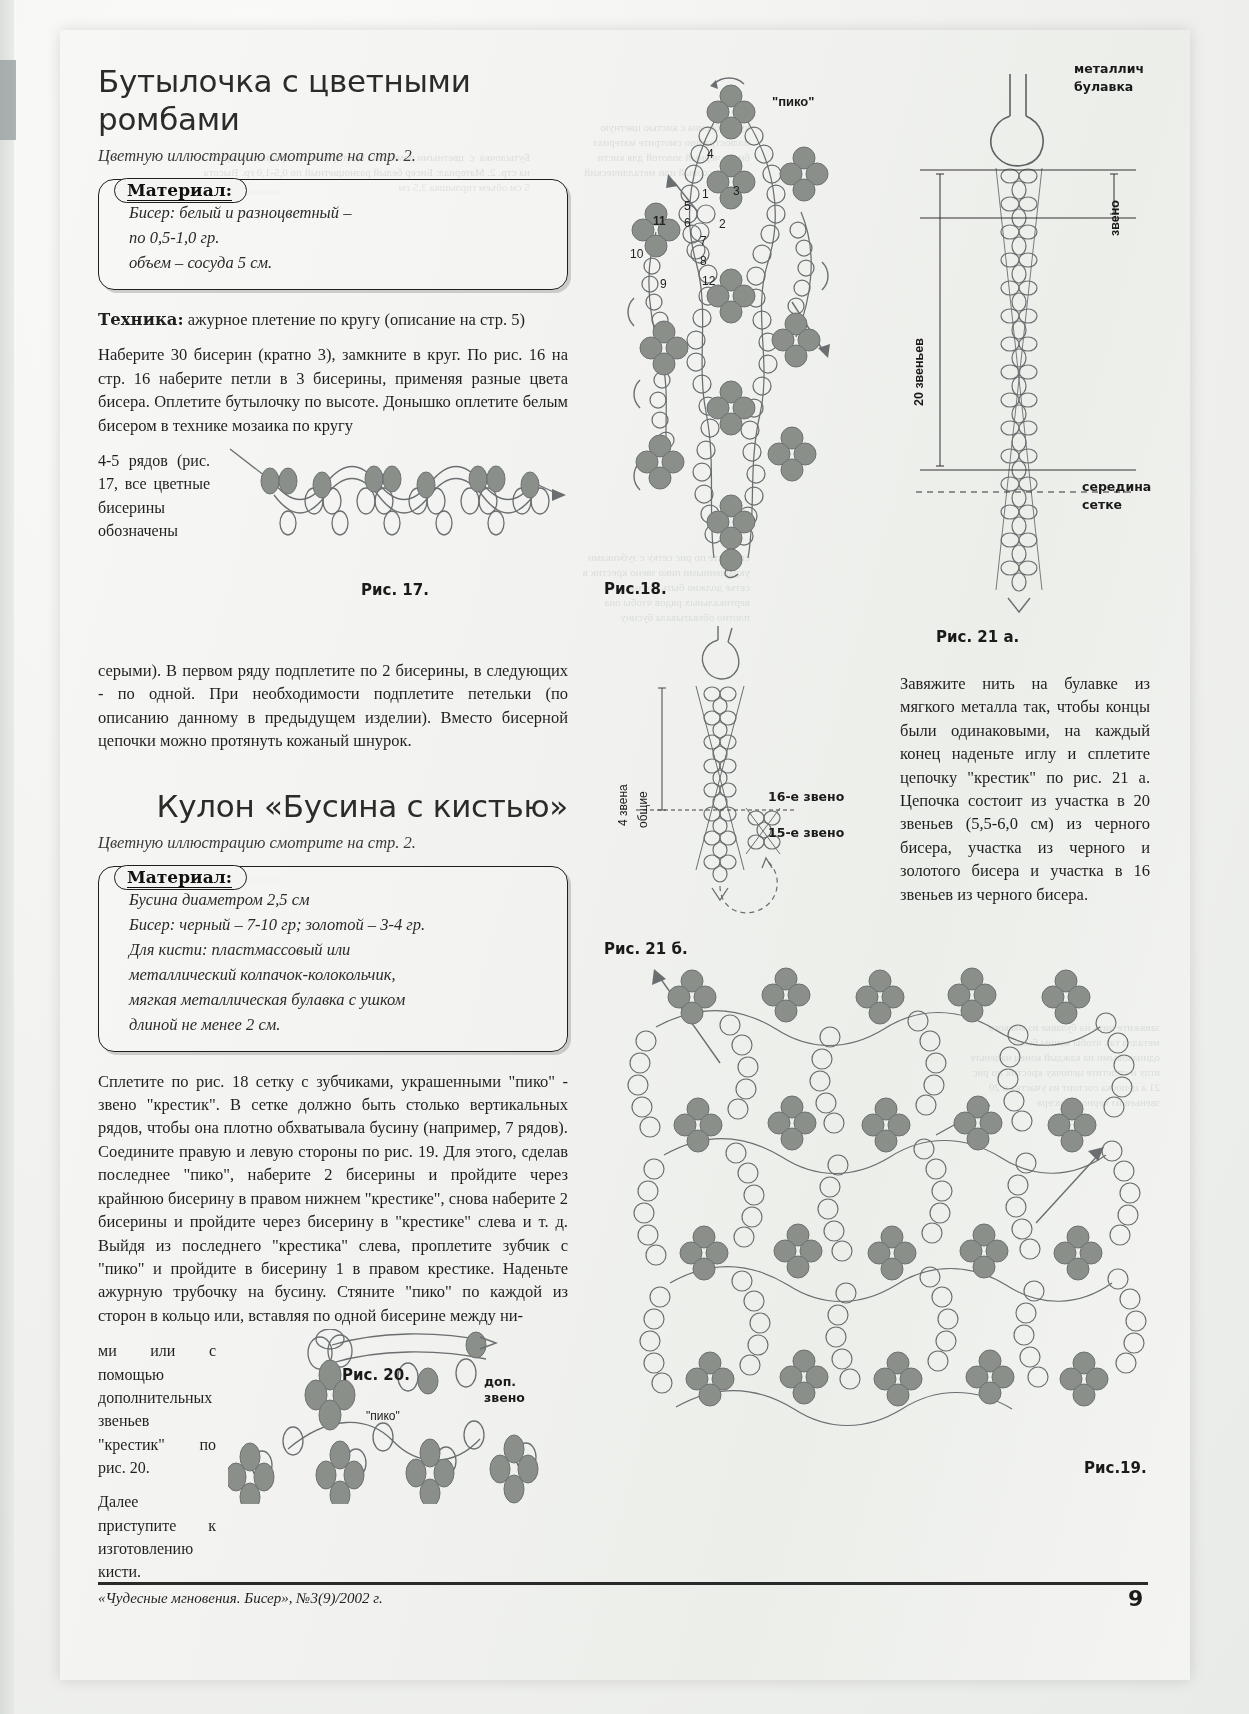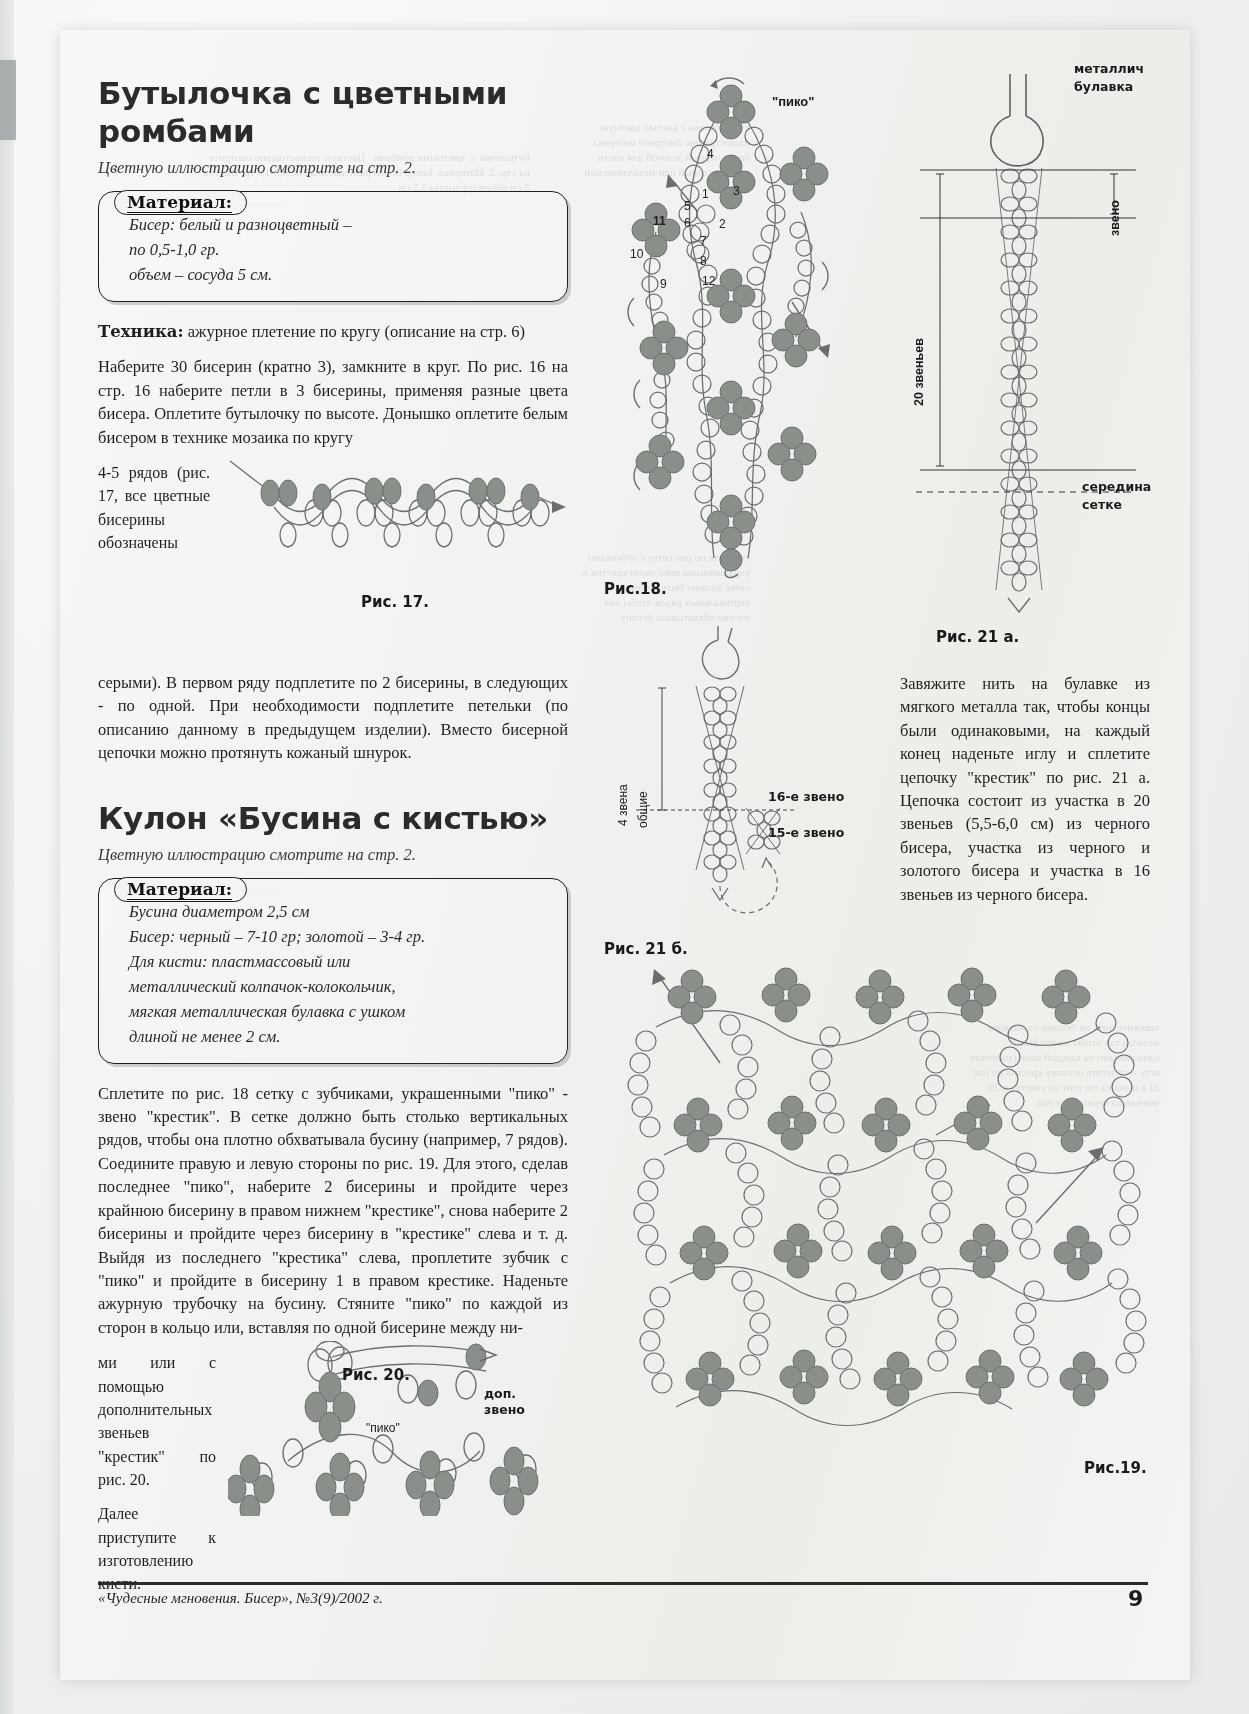--- a/index.html
+++ b/index.html
@@ -32,22 +32,22 @@
   }
   .scanedge2{position:absolute;left:0;top:0;width:14px;height:1714px;background:linear-gradient(90deg,#cfd4d1,#e3e6e3);opacity:.7;}
 
   
   .col-left{position:absolute;left:98px;top:62px;width:470px;}
   .col-mid{position:absolute;left:596px;top:62px;width:290px;}
   .col-right{position:absolute;left:900px;top:62px;width:280px;}
 
   h1.title{
     font-family:"DejaVu Sans", sans-serif;
-    font-weight:bold;font-size:31px;line-height:38px;
-    color:#2b2b2b;margin:12px 0 8px 0;letter-spacing:-.3px;
+    font-weight:normal;font-size:31px;line-height:38px;
+    color:#2b2b2b;margin:0 0 8px 0;letter-spacing:-.3px;
   }
   .subnote{
     font-style:italic;font-size:16.5px;color:#3a3a3a;margin:6px 0 12px 0;
     font-family:"Liberation Serif",serif;
   }
   
   .matbox{position:relative;margin:4px 0 18px 0;}
   .matbox .tab{
     position:absolute;left:16px;top:-1px;z-index:3;
     background:#f4f5f2;border:1.6px solid #1f1f1f;border-radius:13px;
@@ -115,21 +115,21 @@
     <div class="matbox">
       <div class="tab"><span>Материал:</span></div>
       <div class="mask"></div>
       <div class="body">
         <div>Бисер: белый и разноцветный –</div>
         <div>по 0,5-1,0 гр.</div>
         <div>объем – сосуда 5 см.</div>
       </div>
     </div>
 
-    <p class="body"><b>Техника:</b><span> ажурное плетение по кругу (описание на стр. 6)</span></p>
+    <p class="body"><b>Техника:</b><span> ажурное плетение по кругу (описание на стр. 5)</span></p>
 
     <p class="body tight">Наберите 30 бисерин (кратно 3), замкните в круг. По рис. 16 на стр. 16 наберите петли в 3 бисерины, применяя разные цвета бисера. Оплетите бутылочку по высоте. Донышко оплетите белым бисером в технике мозаика по кругу</p>
 
     <div style="position:relative;height:210px;">
       <div class="wrapcol">4-5 рядов (рис. 17, все цветные бисерины обозначены</div>
       <div style="position:absolute;left:124px;top:-6px;width:346px;">
         <svg width="346" height="120" viewBox="0 0 346 120">
           <g fill="none" stroke="#6a6e70" stroke-width="1.3">
             <path d="M8,6 L52,40"></path>
             <path d="M52,40 C70,62 86,62 104,40 C122,18 138,18 156,40 C174,62 190,62 208,40 C226,18 242,18 260,40 C278,62 294,62 312,40 L338,52"></path>
@@ -162,21 +162,21 @@
             <ellipse cx="100" cy="42" rx="9" ry="13"></ellipse>
           </g>
           <path d="M330,46 L344,52 L330,58 Z" fill="#6a6e70"></path>
         </svg>
         <div class="figcap" style="text-align:center;margin-top:18px;">Рис. 17.</div>
       </div>
     </div>
 
     <p class="body">серыми). В первом ряду подплетите по 2 бисерины, в следующих - по одной. При необходимости подплетите петельки (по описанию данному в предыдущем изделии). Вместо бисерной цепочки можно протянуть кожаный шнурок.</p>
 
-    <h1 class="title" style="margin-top:34px;">Кулон «Бусина с кистью»</h1>
+    <h1 class="title" style="margin-top:34px;text-align:right;">Кулон «Бусина с кистью»</h1>
     <div class="subnote">Цветную иллюстрацию смотрите на стр. 2.</div>
 
     <div class="matbox">
       <div class="tab"><span>Материал:</span></div>
       <div class="mask"></div>
       <div class="body">
         <div>Бусина диаметром 2,5 см</div>
         <div>Бисер: черный – 7-10 гр; золотой – 3-4 гр.</div>
         <div>Для кисти: пластмассовый или</div>
         <div>металлический колпачок-колокольчик,</div>

